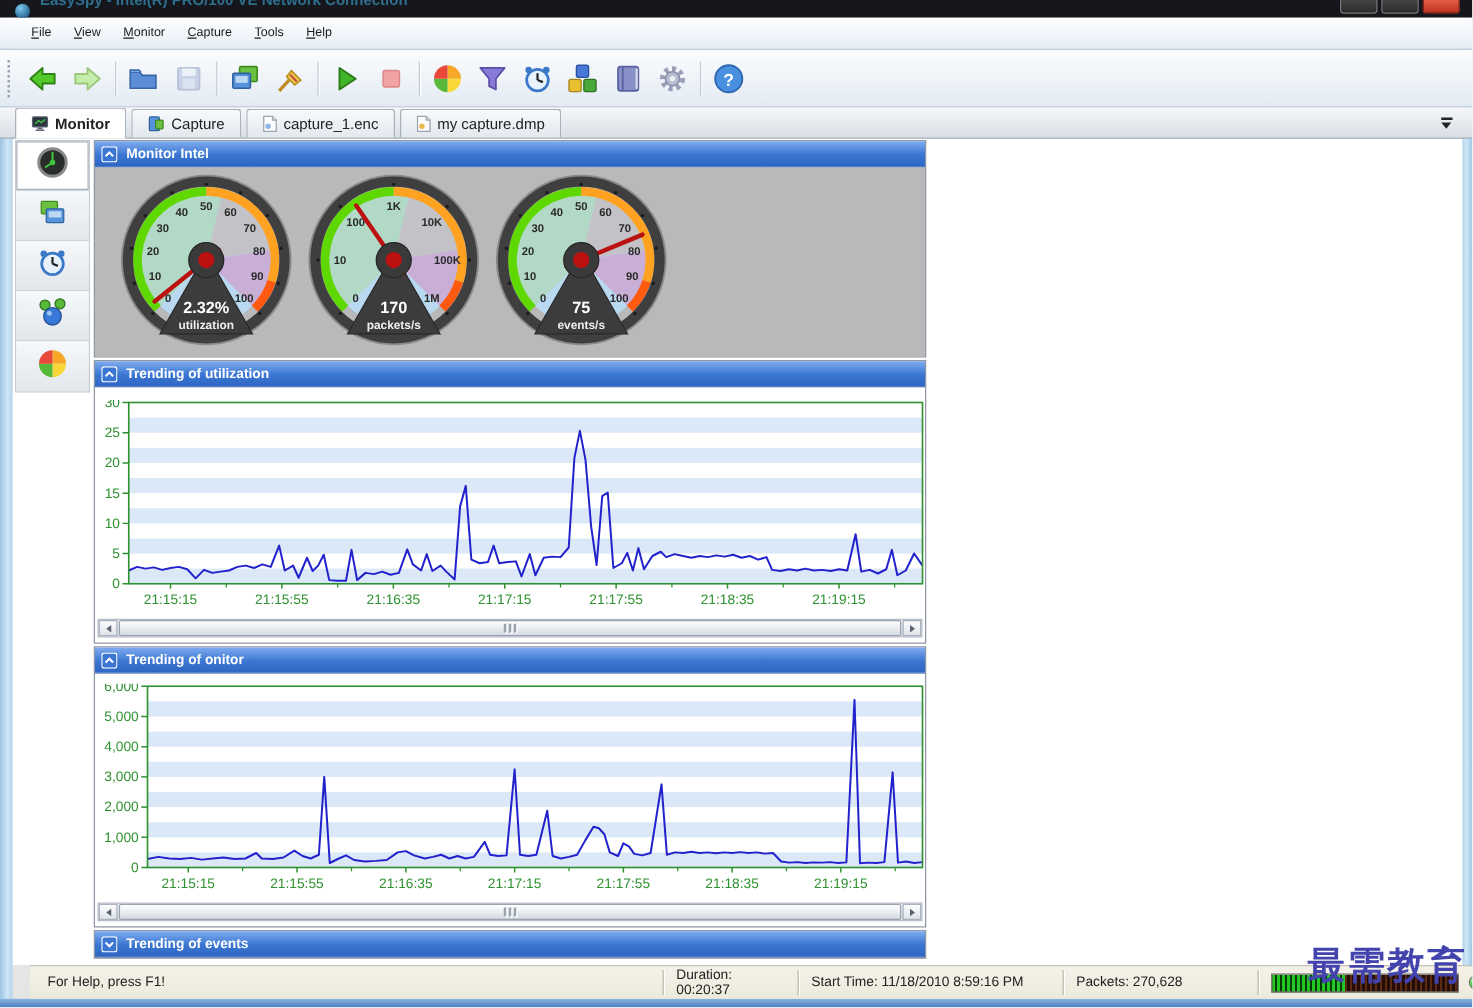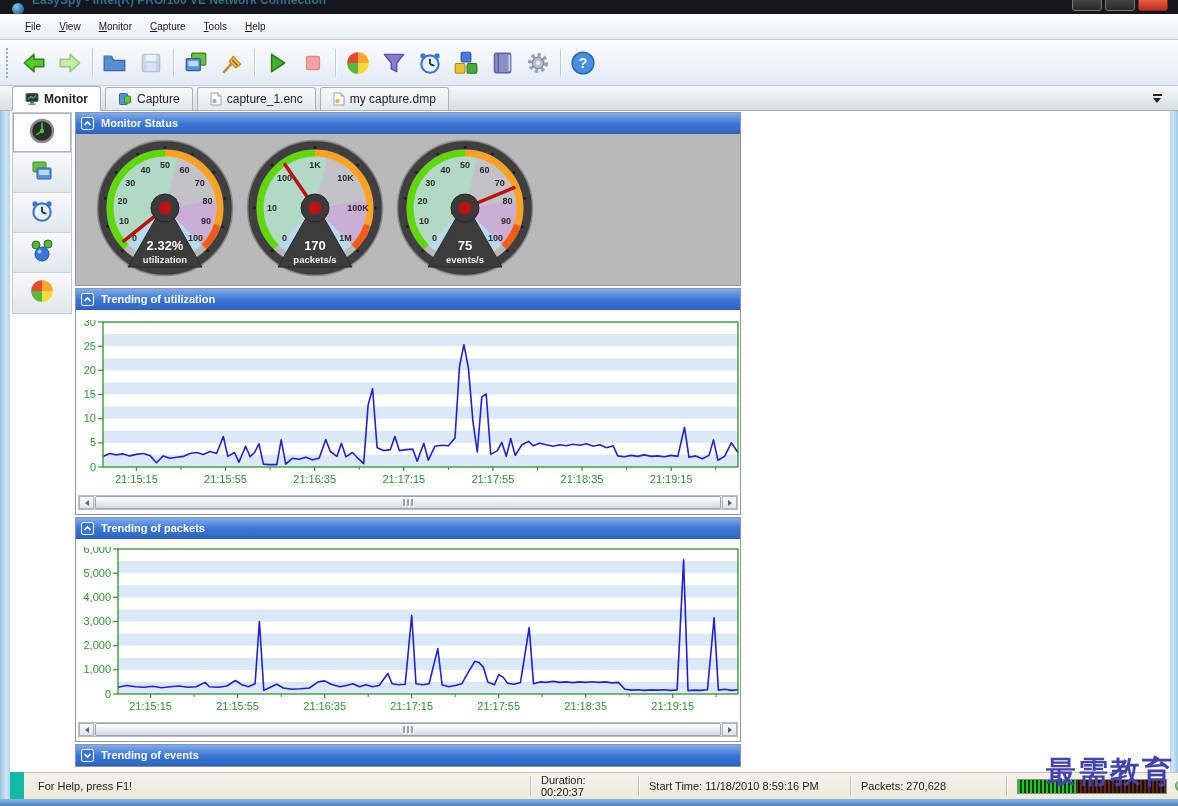--- a/index.html
+++ b/index.html
@@ -1,17 +1,17 @@
 <!DOCTYPE html>
 <html><head>
 <meta charset="utf-8">
 <style>
   html,body{margin:0;padding:0;background:#fff;}
   *{box-sizing:border-box;}
-  .win{position:relative;width:1178px;height:806px;font-family:"Liberation Sans",sans-serif;background:#14b8a6;overflow:hidden;}
+  .win{position:relative;width:1178px;height:806px;font-family:"Liberation Sans",sans-serif;background:#e5e5e5;overflow:hidden;}
   
   .titlebar{position:absolute;left:0;top:0;width:1178px;height:14px;background:#16161d;overflow:hidden;z-index:30;}
   .app-icon{position:absolute;left:12px;top:3px;width:12px;height:12px;border-radius:50%;
     background:radial-gradient(circle at 35% 30%,#7ec8e8,#2a6a9a 70%);}
   .title-text{position:absolute;left:32px;top:-7px;font-size:12px;font-weight:bold;color:#2e6f8e;white-space:nowrap;}
   .winbtns{position:absolute;right:10px;top:-3px;display:flex;gap:3px;}
   .winbtn{width:30px;height:14px;border:1px solid #7a7a7a;border-radius:0 0 3px 3px;background:linear-gradient(#4a4a4a,#2a2a2a);}
   .winbtn.close{background:linear-gradient(#e8684a,#c03020);border-color:#8a2a1a;}
   .frame-left{position:absolute;left:0;top:14px;width:10px;height:785px;background:linear-gradient(90deg,#9cc4e4,#cfe6f6 60%,#b4d4ec);z-index:5;}
   .frame-right{position:absolute;right:0;top:14px;width:8px;height:785px;background:linear-gradient(90deg,#b4d4ec,#cfe6f6 40%,#9cc4e4);z-index:5;}
@@ -338,21 +338,21 @@
     </div>
 
     <div class="panels">
 
       <div class="panel">
         <div class="phead">
           <svg class="pchev" viewBox="0 0 13 13">
               <rect x="0.5" y="0.5" width="12" height="12" rx="2" fill="#3a76d2" stroke="#fff"></rect>
               <path d="M3.5 8 L6.5 5 L9.5 8" stroke="#fff" fill="none" stroke-width="1.6"></path>
             </svg>
-          <span class="ptitle">Monitor Status</span>
+          <span class="ptitle">Monitor Intel</span>
         </div>
         <div class="gauges">
           <div class="gauge"><svg width="142" height="142">
                 <circle cx="71" cy="69" r="52" fill="#b9d9f0"></circle>
                 <path d="M71 69 L34.2 105.8 A52 52 0 0 1 83.1 18.4 Z" fill="#b2d8c6"></path>
                 <path d="M71 69 L83.1 18.4 A52 52 0 0 1 122.4 60.9 Z" fill="#c3c3c7"></path>
                 <path d="M71 69 L122.4 60.9 A52 52 0 0 1 107.8 105.8 Z" fill="#c9afd6"></path>
                 <path d="M32.1 107.9 A55 55 0 0 1 71.0 14.0" stroke="#5fd800" stroke-width="7" fill="none"></path>
                 <path d="M71.0 14.0 A55 55 0 0 1 123.3 86.0" stroke="#ffa221" stroke-width="7" fill="none"></path>
                 <path d="M123.3 86.0 A55 55 0 0 1 109.9 107.9" stroke="#ff5a10" stroke-width="7" fill="none"></path>
@@ -530,21 +530,21 @@
           </div>
         </div>
       </div>
 
       <div class="panel">
         <div class="phead">
           <svg class="pchev" viewBox="0 0 13 13">
               <rect x="0.5" y="0.5" width="12" height="12" rx="2" fill="#3a76d2" stroke="#fff"></rect>
               <path d="M3.5 8 L6.5 5 L9.5 8" stroke="#fff" fill="none" stroke-width="1.6"></path>
             </svg>
-          <span class="ptitle">Trending of packets</span>
+          <span class="ptitle">Trending of onitor</span>
         </div>
         <div class="chartbody p2">
           <div class="chart" id="chart-1"><svg width="664" height="169">
                 <rect x="42" y="2" width="620" height="145" fill="#ffffff"></rect>
                 <rect x="42" y="14.1" width="620" height="12.1" fill="#dbe8f7"></rect>
                 <rect x="42" y="38.3" width="620" height="12.1" fill="#dbe8f7"></rect>
                 <rect x="42" y="62.4" width="620" height="12.1" fill="#dbe8f7"></rect>
                 <rect x="42" y="86.6" width="620" height="12.1" fill="#dbe8f7"></rect>
                 <rect x="42" y="110.8" width="620" height="12.1" fill="#dbe8f7"></rect>
                 <rect x="42" y="134.9" width="620" height="12.1" fill="#dbe8f7"></rect>

